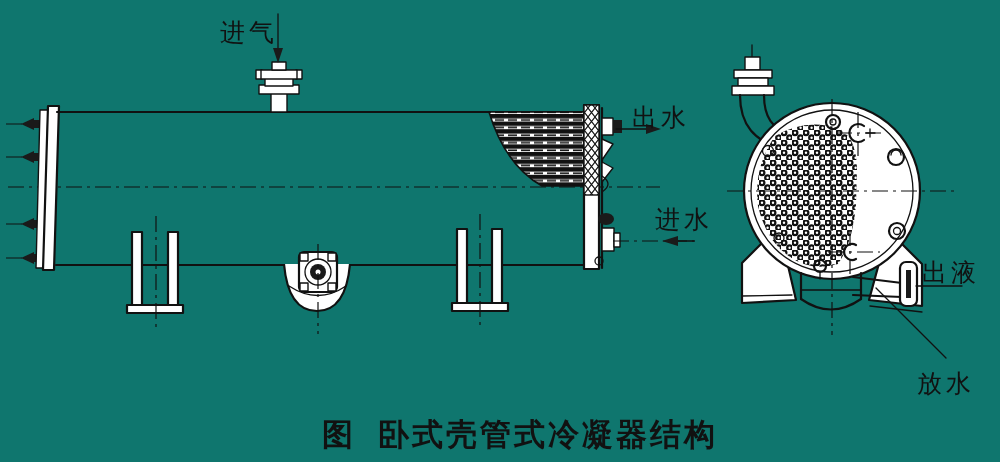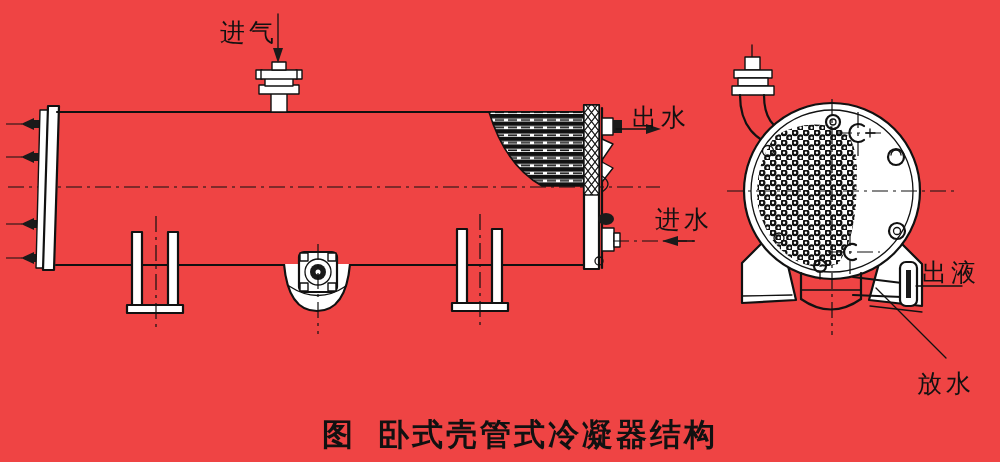--- a/index.html
+++ b/index.html
@@ -1,19 +1,19 @@
 <!DOCTYPE html>
 <html><head>
 <meta charset="utf-8">
 <style>
   html,body{margin:0;padding:0;background:#ffffff;}
   .stage{
     position:relative;
     width:1000px;height:462px;
-    background:#ef4444;
+    background:#0f766e;
     font-family:"DejaVu Sans","Liberation Sans",sans-serif;
     overflow:hidden;
   }
   svg{display:block;}
   .ink{stroke:#111111;fill:none;stroke-width:2.2;stroke-linecap:round;}
   .ink-thin{stroke:#111111;fill:none;stroke-width:1.3;stroke-linecap:round;}
   .white-part{fill:#ffffff;stroke:#111111;stroke-width:2.2;stroke-linejoin:round;}
   .white-part-thin{fill:#ffffff;stroke:#111111;stroke-width:1.4;stroke-linejoin:round;}
   .solid-part{fill:#1a1a1a;stroke:none;}
   .cl{stroke:#111111;stroke-width:1.2;fill:none;stroke-dasharray:16 5 3 5;}

